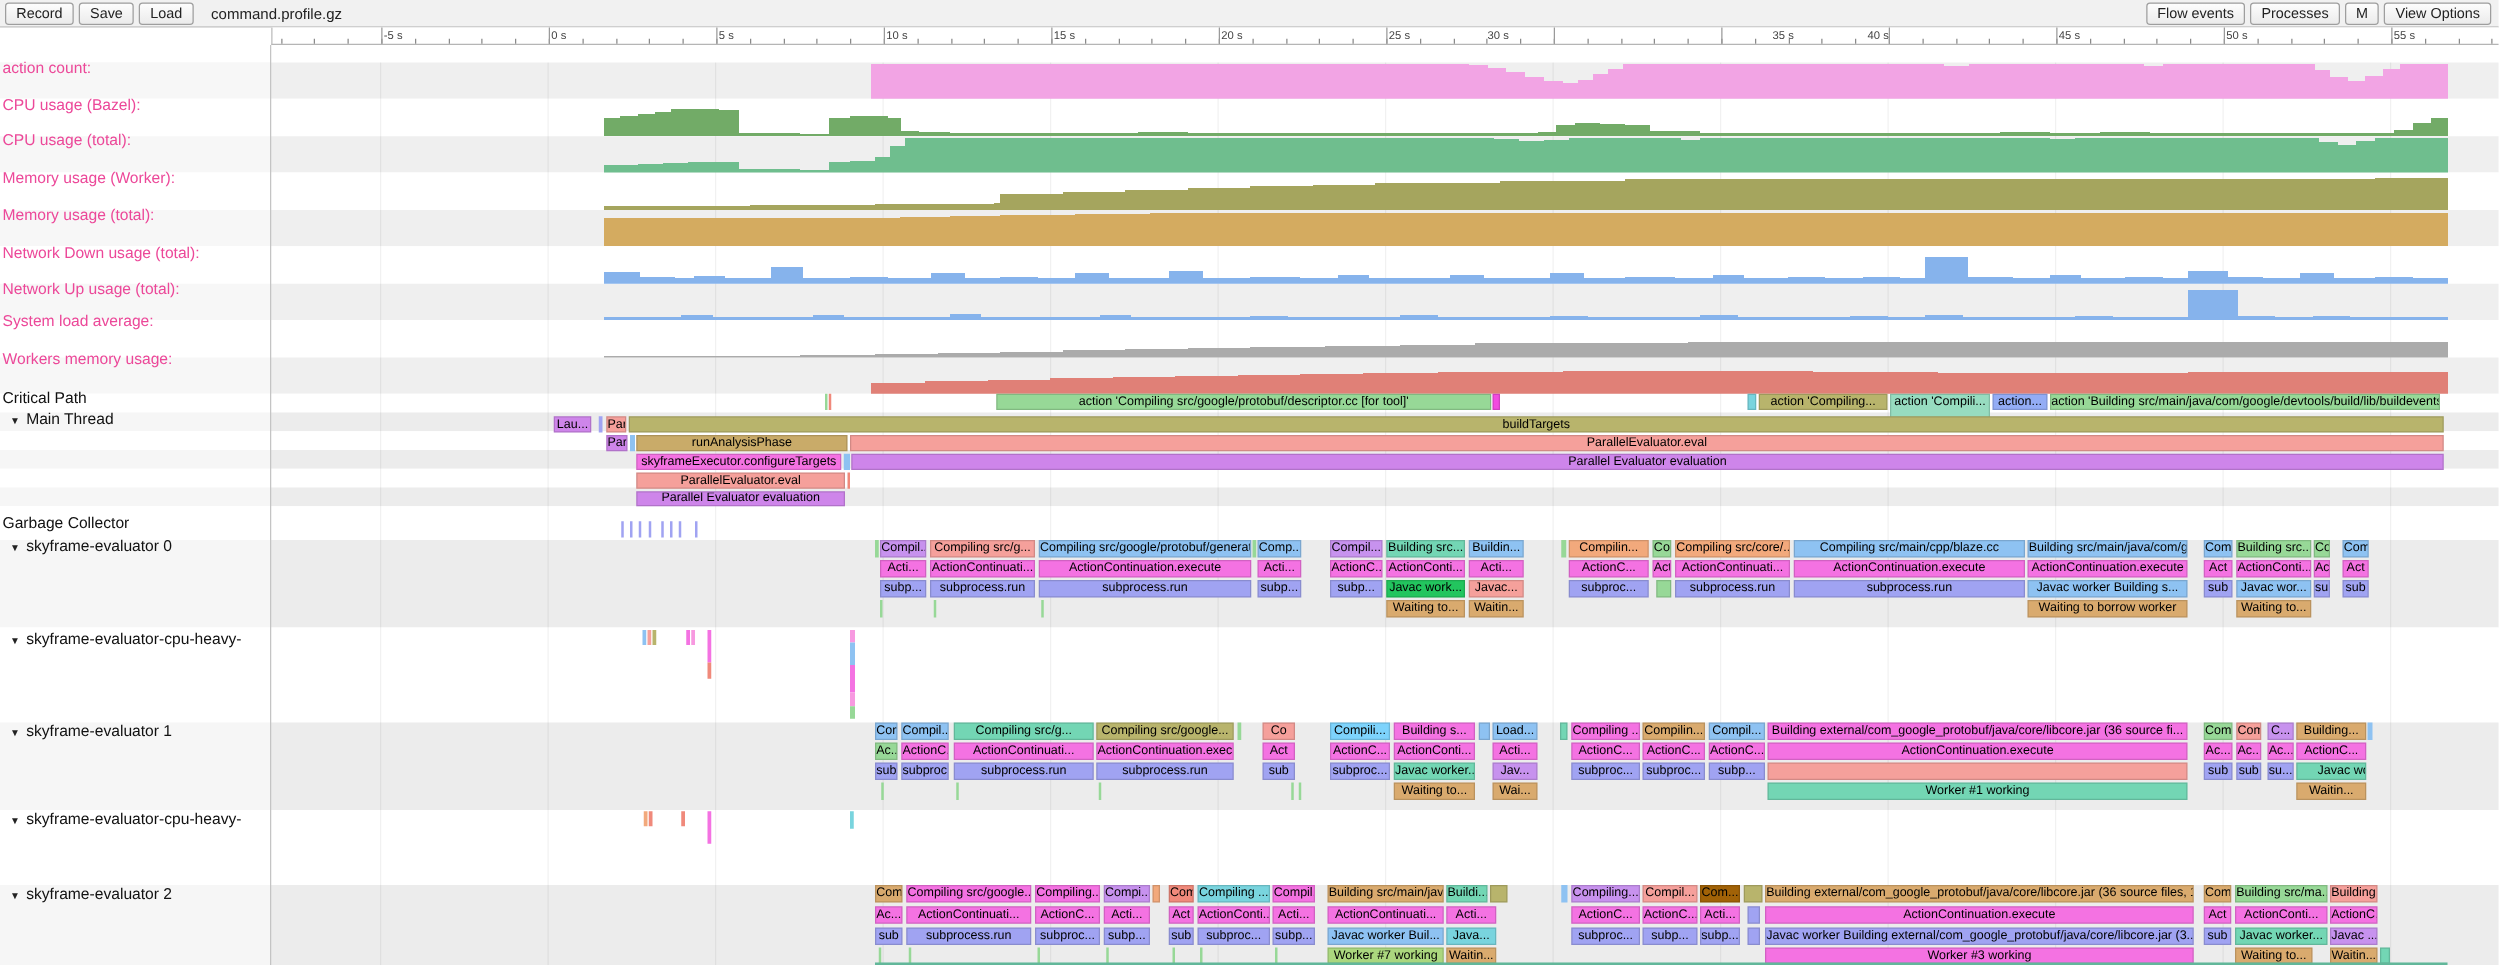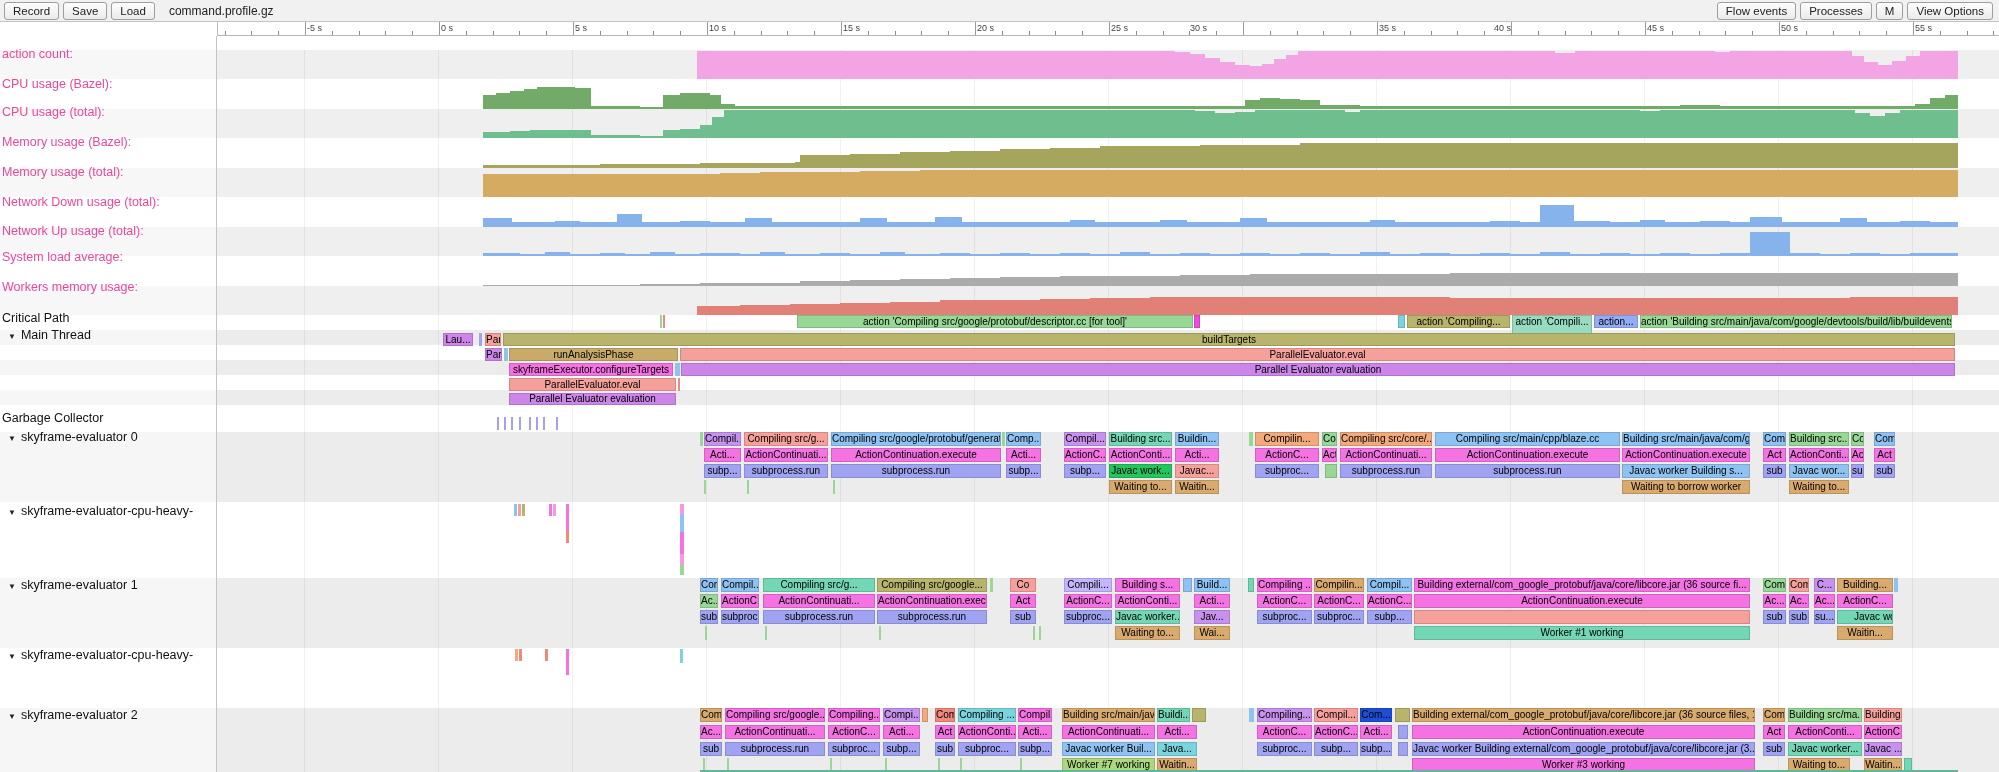--- a/index.html
+++ b/index.html
@@ -130,21 +130,21 @@
       <div class="tick-label" style="left: 491px;">10 s</div>
       <div class="tick-major" style="left: 623px;"></div>
       <div class="tick-label" style="left: 625px;">15 s</div>
       <div class="tick-major" style="left: 757px;"></div>
       <div class="tick-label" style="left: 759px;">20 s</div>
       <div class="tick-major" style="left: 891px;"></div>
       <div class="tick-label" style="left: 893px;">25 s</div>
       <div class="tick-major" style="left: 1025px;"></div>
       <div class="tick-label" style="left: 972px;">30 s</div>
       <div class="tick-major" style="left: 1159px;"></div>
-      <div class="tick-label" style="left: 1161px;">35 s</div>
+      <div class="tick-label" style="left: 1161px; padding-left: 39px;">35 s</div>
       <div class="tick-major" style="left: 1293px;"></div>
       <div class="tick-label" style="left: 1261px; margin-left: 15px;">40 s</div>
       <div class="tick-major" style="left: 1427px;"></div>
       <div class="tick-label" style="left: 1429px;">45 s</div>
       <div class="tick-major" style="left: 1561px;"></div>
       <div class="tick-label" style="left: 1563px;">50 s</div>
       <div class="tick-major" style="left: 1695px;"></div>
       <div class="tick-label" style="left: 1697px;">55 s</div>
     </div>
 
@@ -315,24 +315,24 @@
       <div class="slice" style="left: 680px; top: 514px; width: 4px; height: 18px; line-height: 16px; background: rgb(142, 194, 242); border: none;"></div>
       <div class="slice" style="left: 680px; top: 532px; width: 4px; height: 22px; line-height: 20px; background: rgb(244, 114, 226); border: none;"></div>
       <div class="slice" style="left: 680px; top: 554px; width: 4px; height: 11px; line-height: 9px; background: rgb(247, 153, 224); border: none;"></div>
       <div class="slice" style="left: 680px; top: 565px; width: 4px; height: 10px; line-height: 8px; background: rgb(151, 216, 151); border: none;"></div>
       <div class="slice" style="left: 700px; top: 578px; width: 18px; height: 14px; line-height: 12px; background: rgb(142, 194, 242);">Com</div>
       <div class="slice" style="left: 721px; top: 578px; width: 38px; height: 14px; line-height: 12px; background: rgb(142, 194, 242);">Compil...</div>
       <div class="slice" style="left: 763px; top: 578px; width: 112px; height: 14px; line-height: 12px; background: rgb(115, 214, 180);">Compiling src/g...</div>
       <div class="slice" style="left: 877px; top: 578px; width: 110px; height: 14px; line-height: 12px; background: rgb(184, 180, 108);">Compiling src/google...</div>
       <div class="slice" style="left: 990px; top: 578px; width: 3px; height: 14px; line-height: 12px; background: rgb(151, 216, 151); border: none;"></div>
       <div class="slice" style="left: 1010px; top: 578px; width: 26px; height: 14px; line-height: 12px; background: rgb(245, 160, 155);">Co</div>
-      <div class="slice" style="left: 1064px; top: 578px; width: 48px; height: 14px; line-height: 12px; background: #c4b5fd;">Compili...</div>
+      <div class="slice" style="left: 1064px; top: 578px; width: 48px; height: 14px; line-height: 12px; background: #7dd3fc;">Compili...</div>
       <div class="slice" style="left: 1115px; top: 578px; width: 65px; height: 14px; line-height: 12px; background: rgb(244, 114, 226);">Building s...</div>
       <div class="slice" style="left: 1183px; top: 578px; width: 9px; height: 14px; line-height: 12px; background: rgb(142, 194, 242);"></div>
-      <div class="slice" style="left: 1194px; top: 578px; width: 36px; height: 14px; line-height: 12px; background: rgb(142, 194, 242);">Build...</div>
+      <div class="slice" style="left: 1194px; top: 578px; width: 36px; height: 14px; line-height: 12px; background: rgb(142, 194, 242);">Load...</div>
       <div class="slice" style="left: 1248px; top: 578px; width: 6px; height: 14px; line-height: 12px; background: rgb(115, 214, 180);"></div>
       <div class="slice" style="left: 1257px; top: 578px; width: 55px; height: 14px; line-height: 12px; background: rgb(244, 114, 226);">Compiling ...</div>
       <div class="slice" style="left: 1314px; top: 578px; width: 50px; height: 14px; line-height: 12px; background: rgb(217, 170, 110);">Compilin...</div>
       <div class="slice" style="left: 1367px; top: 578px; width: 45px; height: 14px; line-height: 12px; background: rgb(142, 194, 242);">Compil...</div>
       <div class="slice" style="left: 1414px; top: 578px; width: 336px; height: 14px; line-height: 12px; background: rgb(244, 114, 226);">Building external/com_google_protobuf/java/core/libcore.jar (36 source fi...</div>
       <div class="slice" style="left: 1763px; top: 578px; width: 23px; height: 14px; line-height: 12px; background: rgb(151, 216, 151);">Com</div>
       <div class="slice" style="left: 1789px; top: 578px; width: 20px; height: 14px; line-height: 12px; background: rgb(245, 160, 155);">Com</div>
       <div class="slice" style="left: 1814px; top: 578px; width: 21px; height: 14px; line-height: 12px; background: rgb(199, 146, 238);">C...</div>
       <div class="slice" style="left: 1837px; top: 578px; width: 56px; height: 14px; line-height: 12px; background: rgb(217, 170, 110);">Building...</div>
       <div class="slice" style="left: 1894px; top: 578px; width: 4px; height: 14px; line-height: 12px; background: rgb(142, 194, 242); border: none;"></div>
@@ -389,21 +389,21 @@
       <div class="slice" style="left: 922px; top: 708px; width: 6px; height: 14px; line-height: 12px; background: rgb(242, 169, 124);"></div>
       <div class="slice" style="left: 935px; top: 708px; width: 20px; height: 14px; line-height: 12px; background: rgb(240, 137, 123);">Com</div>
       <div class="slice" style="left: 958px; top: 708px; width: 58px; height: 14px; line-height: 12px; background: rgb(121, 212, 222);">Compiling ...</div>
       <div class="slice" style="left: 1018px; top: 708px; width: 34px; height: 14px; line-height: 12px; background: rgb(244, 114, 226);">Compil...</div>
       <div class="slice" style="left: 1062px; top: 708px; width: 93px; height: 14px; line-height: 12px; background: rgb(217, 170, 110);">Building src/main/jav...</div>
       <div class="slice" style="left: 1157px; top: 708px; width: 33px; height: 14px; line-height: 12px; background: rgb(115, 214, 180);">Buildi...</div>
       <div class="slice" style="left: 1192px; top: 708px; width: 14px; height: 14px; line-height: 12px; background: rgb(184, 180, 108);"></div>
       <div class="slice" style="left: 1249px; top: 708px; width: 5px; height: 14px; line-height: 12px; background: rgb(142, 194, 242); border: none;"></div>
       <div class="slice" style="left: 1257px; top: 708px; width: 55px; height: 14px; line-height: 12px; background: rgb(199, 146, 238);">Compiling...</div>
       <div class="slice" style="left: 1314px; top: 708px; width: 44px; height: 14px; line-height: 12px; background: rgb(245, 160, 155);">Compil...</div>
-      <div class="slice" style="left: 1360px; top: 708px; width: 32px; height: 14px; line-height: 12px; background: #1d4ed8;">Com...</div>
+      <div class="slice" style="left: 1360px; top: 708px; width: 32px; height: 14px; line-height: 12px; background: #a16207;">Com...</div>
       <div class="slice" style="left: 1395px; top: 708px; width: 15px; height: 14px; line-height: 12px; background: rgb(184, 180, 108);"></div>
       <div class="slice" style="left: 1412px; top: 708px; width: 343px; height: 14px; line-height: 12px; background: rgb(217, 170, 110);">Building external/com_google_protobuf/java/core/libcore.jar (36 source files, 1 source jar)</div>
       <div class="slice" style="left: 1763px; top: 708px; width: 22px; height: 14px; line-height: 12px; background: rgb(217, 170, 110);">Com</div>
       <div class="slice" style="left: 1788px; top: 708px; width: 74px; height: 14px; line-height: 12px; background: rgb(151, 216, 151);">Building src/ma...</div>
       <div class="slice" style="left: 1864px; top: 708px; width: 38px; height: 14px; line-height: 12px; background: rgb(245, 160, 155);">Building ...</div>
       <div class="slice" style="left: 700px; top: 725px; width: 22px; height: 14px; line-height: 12px; background: rgb(244, 114, 226);">Ac...</div>
       <div class="slice" style="left: 725px; top: 725px; width: 100px; height: 14px; line-height: 12px; background: rgb(244, 114, 226);">ActionContinuati...</div>
       <div class="slice" style="left: 828px; top: 725px; width: 52px; height: 14px; line-height: 12px; background: rgb(244, 114, 226);">ActionC...</div>
       <div class="slice" style="left: 883px; top: 725px; width: 37px; height: 14px; line-height: 12px; background: rgb(244, 114, 226);">Acti...</div>
       <div class="slice" style="left: 935px; top: 725px; width: 20px; height: 14px; line-height: 12px; background: rgb(244, 114, 226);">Act</div>
@@ -450,21 +450,21 @@
       <div class="slice" style="left: 1864px; top: 758px; width: 38px; height: 13px; line-height: 11px; background: rgb(217, 170, 110);">Waitin...</div>
       <div class="slice" style="left: 1904px; top: 758px; width: 8px; height: 13px; line-height: 11px; background: rgb(115, 214, 180);"></div>
       <div class="slice" style="left: 700px; top: 770px; width: 1258px; height: 2px; line-height: 0px; background: rgb(115, 214, 180);"></div>
     </div>
   <div id="label-col-overlay"></div>
   <div id="label-col-border"></div>
   <div id="labels-layer">
       <div class="row-label" style="top: 47px;">action count:</div>
       <div class="row-label" style="top: 77px;">CPU usage (Bazel):</div>
       <div class="row-label" style="top: 105px;">CPU usage (total):</div>
-      <div class="row-label" style="top: 135px;">Memory usage (Bazel):</div>
+      <div class="row-label" style="top: 135px;">Memory usage (Worker):</div>
       <div class="row-label" style="top: 165px;">Memory usage (total):</div>
       <div class="row-label" style="top: 195px;">Network Down usage (total):</div>
       <div class="row-label" style="top: 224px;">Network Up usage (total):</div>
       <div class="row-label" style="top: 250px;">System load average:</div>
       <div class="row-label" style="top: 280px;">Workers memory usage:</div>
       <div class="track-label" style="top: 311px; left: 2px;"><span>Critical Path</span></div>
       <div class="track-label" style="top: 328px; left: 8px;"><span class="arr">▼</span><span>Main Thread</span></div>
       <div class="track-label" style="top: 411px; left: 2px;"><span>Garbage Collector</span></div>
       <div class="track-label" style="top: 430px; left: 8px;"><span class="arr">▼</span><span>skyframe-evaluator 0</span></div>
       <div class="track-label" style="top: 504px; left: 8px;"><span class="arr">▼</span><span>skyframe-evaluator-cpu-heavy-</span></div>

